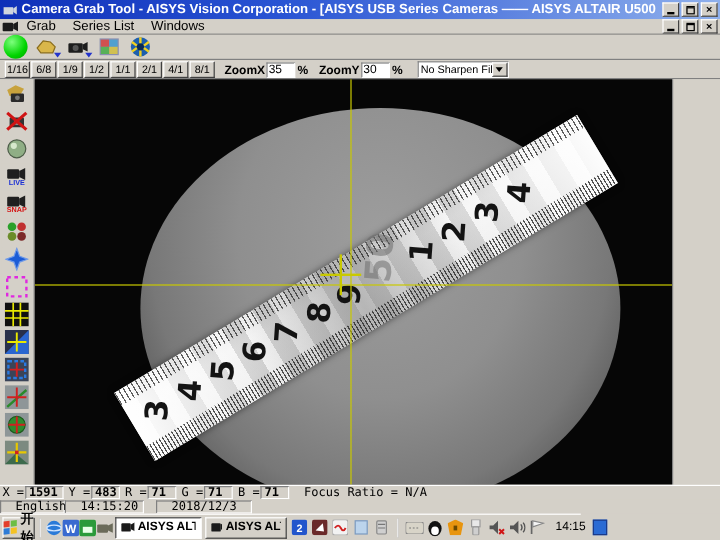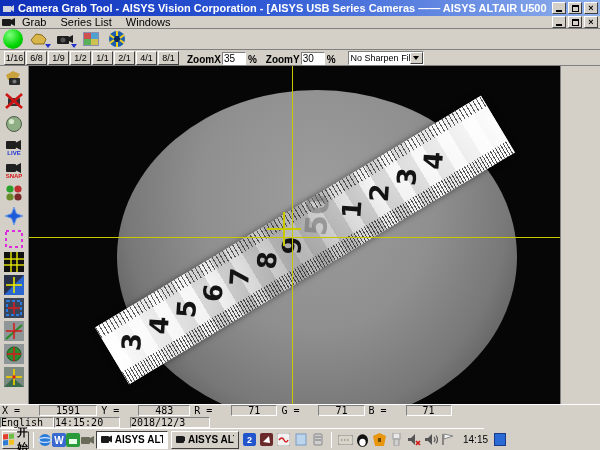--- a/index.html
+++ b/index.html
@@ -88,26 +88,26 @@
 
   .crossh { position:absolute; left:0; top:171px; width:531px; height:1px; background:#c9c900; }
   .crossv { position:absolute; left:263px; top:0; width:1px; height:338px; background:#c9c900; }
   .cmark-v { position:absolute; left:254px; top:146px; width:2px; height:34px; background:#c9c900; }
   .cmark-h { position:absolute; left:238px; top:162px; width:34px; height:2px; background:#c9c900; }
 
   
   .status1 { position:absolute; left:0; top:404px; width:600px; height:12px; background:#d4d0c8;
     border-top:1px solid #fff; display:flex; align-items:center; font-family:"DejaVu Sans Mono",monospace;
     font-size:10px; padding-left:2px; }
-  .vbox { height:11px; min-width:24px; padding:0 16px; margin:0 4px 0 19px; border:1px solid;
-    border-color:#808080 #fff #fff #808080; line-height:9px; background:#d4d0c8; }
+  .vbox { height:11px; min-width:24px; padding:0 2px; margin:0 4px 0 1px; border:1px solid;
+    border-color:#808080 #fff #fff #808080; line-height:9px; background:#d4d0c8;font-weight:bold; }
   .focus { margin-left:8px; }
   .status2 { position:absolute; left:0; top:416px; width:600px; height:12px; background:#d4d0c8;
     display:flex; align-items:center; font-family:"DejaVu Sans Mono",monospace; font-size:10px; }
-  .spanel { height:11px; padding:0 0; border:1px solid; border-color:#808080 #fff #fff #808080; line-height:9px; }
+  .spanel { height:11px; padding:0 12px; border:1px solid; border-color:#808080 #fff #fff #808080; line-height:9px; }
   .sp1 { width:54px; } .sp2 { width:66px; } .sp3 { width:80px; margin-left:10px; }
 
   
   .taskbar { position:absolute; left:0; top:428px; width:484px; height:22px; background:#d4d0c8;
     border-top:1px solid #fff; display:flex; align-items:center; padding:0 2px; }
   .startbtn { height:18px; width:52px; background:#d4d0c8; border:1px solid; border-color:#fff #404040 #404040 #fff;
     display:flex; align-items:center; justify-content:center; gap:3px; font-weight:bold; font-size:11px; padding:0; }
   .xpflag { width:11px; height:11px; display:grid; grid-template-columns:5px 5px; grid-template-rows:5px 5px; gap:1px; transform:skewY(-6deg); }
   .xpflag i:nth-child(1){background:#e33e2b;} .xpflag i:nth-child(2){background:#6cbe45;}
   .xpflag i:nth-child(3){background:#2f7cd6;} .xpflag i:nth-child(4){background:#f4c223;}
@@ -392,20 +392,21 @@
     <span>X =</span>
     <span class="vbox" style="min-width:32px;">1591</span>
     <span>Y =</span>
     <span class="vbox">483</span>
     <span>R =</span>
     <span class="vbox">71</span>
     <span>G =</span>
     <span class="vbox">71</span>
     <span>B =</span>
     <span class="vbox">71</span>
+    <span class="focus">Focus Ratio = N/A</span>
   </div>
 
   <div class="status2">
     <span class="spanel sp1">English</span>
     <span class="spanel sp2">14:15:20</span>
     <span class="spanel sp3">2018/12/3</span>
   </div>
 
   <div class="taskbar">
     <button class="startbtn">

